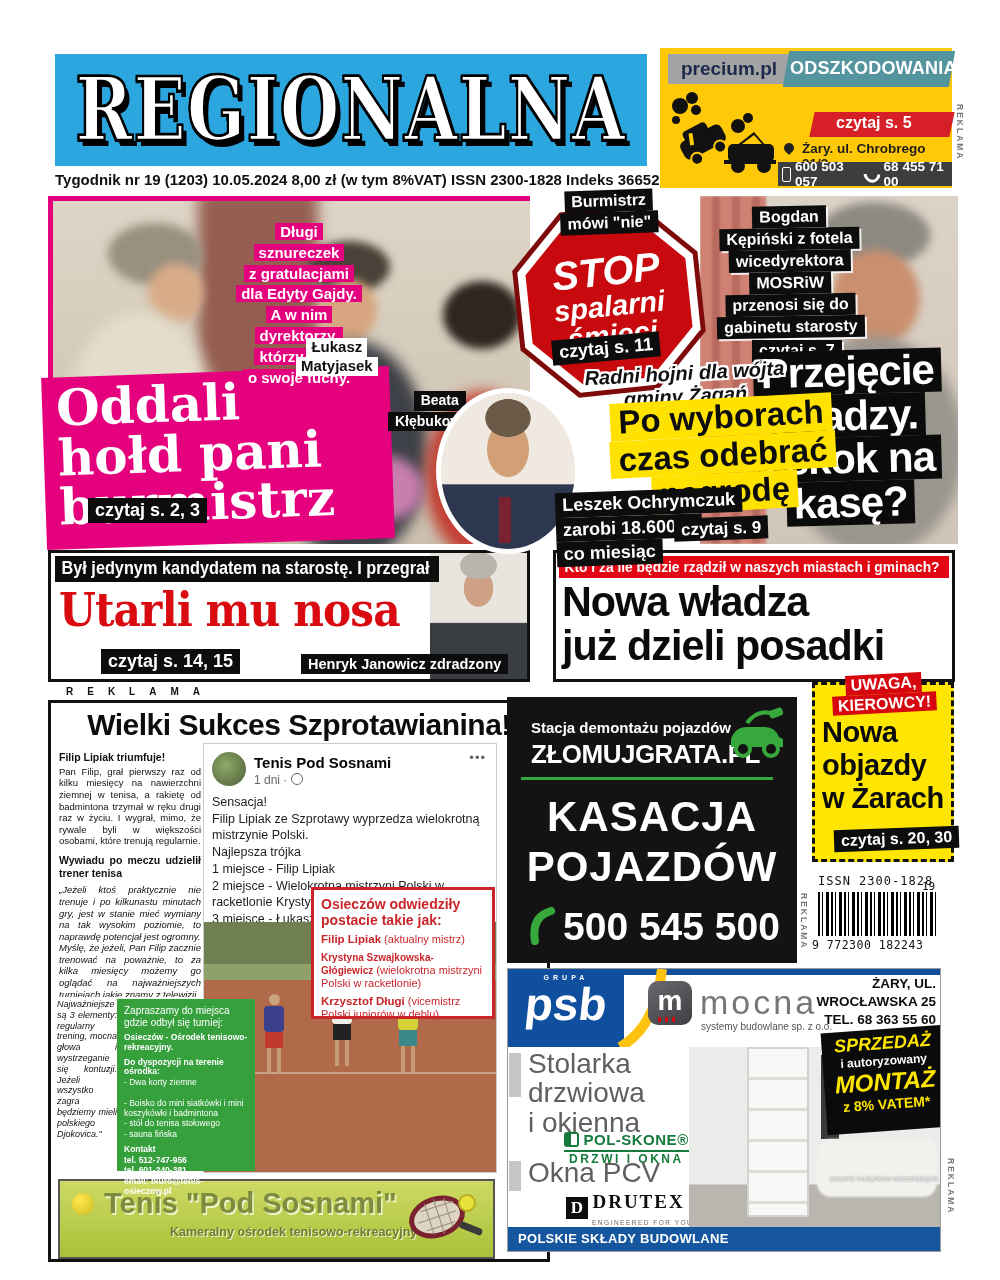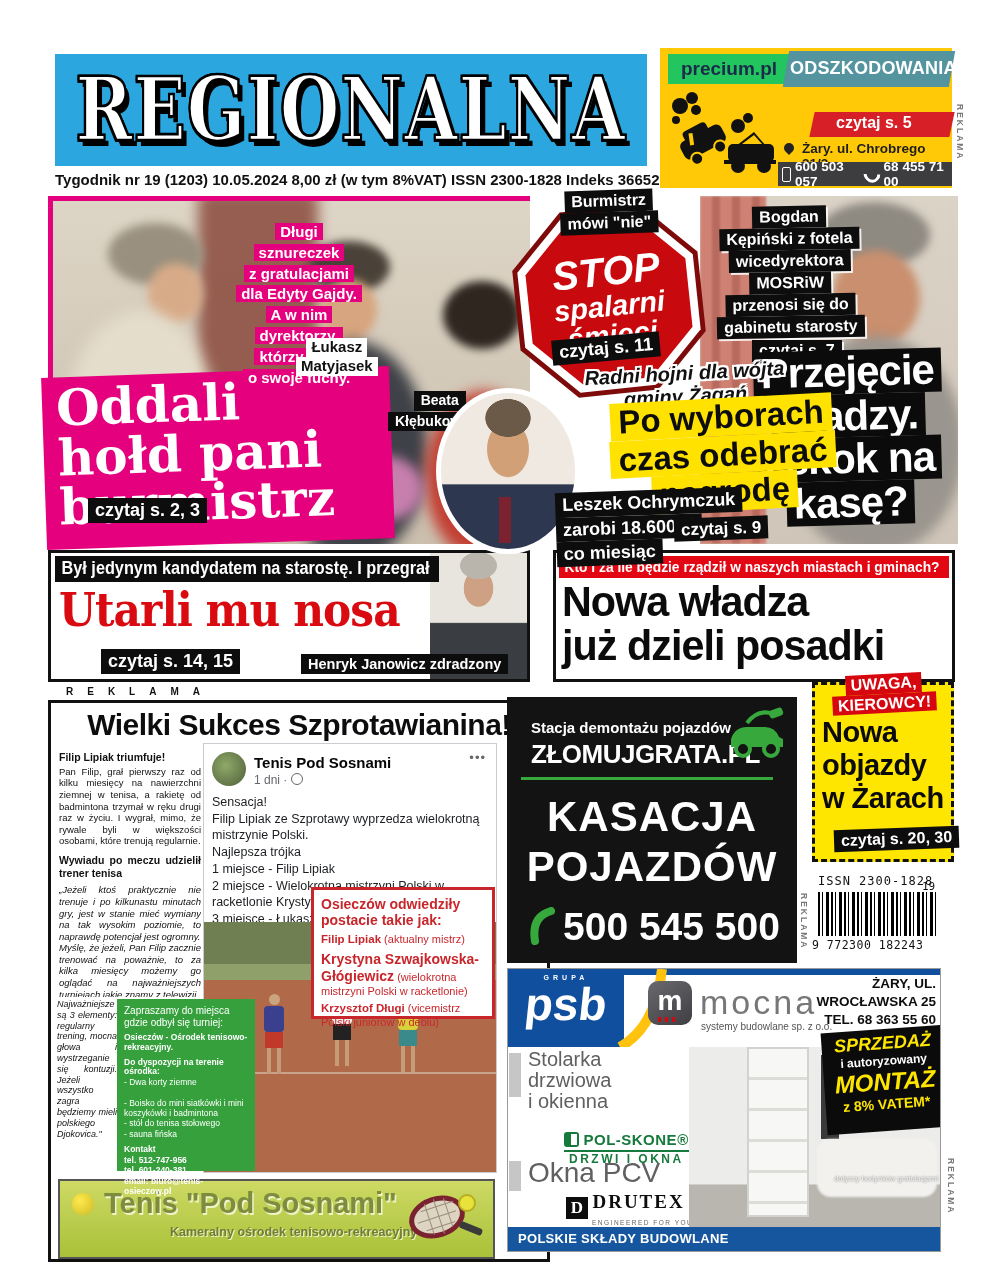--- a/index.html
+++ b/index.html
@@ -26,21 +26,21 @@
 <body>
 
 <div class="page">
 
   <div class="abs" style="left:55px;top:54px;width:592px;height:112px;background:#2BA6DF;display:flex;align-items:center;justify-content:center;">
     <div class="slab" style="font-size:66px;color:#fff;letter-spacing:1px;-webkit-text-stroke:2px #000;text-shadow:4px 4px 0 #000,-1px -1px 0 #000,1px -1px 0 #000,-1px 1px 0 #000;transform:scale(1.04,1.32);white-space:nowrap;">REGIONALNA</div>
   </div>
   <div class="abs" style="left:55px;top:171px;width:600px;font-size:15px;font-weight:bold;color:#111;white-space:nowrap;">Tygodnik nr 19 (1203) 10.05.2024 8,00 zł (w tym 8%VAT) ISSN 2300-1828 Indeks 36652812</div>
 
   <div class="abs" style="left:660px;top:48px;width:292px;height:140px;background:#FFC907;">
-    <div class="abs" style="left:8px;top:6px;width:122px;height:30px;background:#22c55e;color:#1b2a4a;font-weight:bold;font-size:19px;text-align:center;line-height:30px;">precium.pl</div>
+    <div class="abs" style="left:8px;top:6px;width:122px;height:30px;background:#a3a3a3;color:#1b2a4a;font-weight:bold;font-size:19px;text-align:center;line-height:30px;">precium.pl</div>
     <div class="abs" style="left:126px;top:3px;width:166px;height:36px;background:#53949E;transform:skewX(-10deg);"></div>
     <div class="abs" style="left:130px;top:10px;width:160px;text-align:center;color:#fff;font-weight:900;font-size:18px;letter-spacing:0.2px;">ODSZKODOWANIA</div>
     <div class="abs" style="left:152px;top:64px;width:140px;height:25px;background:#D61F26;transform:skewX(-12deg);"></div>
     <div class="abs" style="left:176px;top:66px;color:#fff;font-weight:900;font-size:16px;">czytaj s. 5</div>
     <div class="abs" style="left:124px;top:95px;width:10px;height:10px;background:#222;border-radius:50% 50% 50% 0;transform:rotate(-45deg);"></div>
     <div class="abs" style="left:142px;top:93px;font-size:13.5px;font-weight:bold;color:#1d1d1d;">Żary. ul. Chrobrego 31/2</div>
     <div class="abs" style="left:118px;top:114px;width:174px;height:24px;background:#3D3D3F;color:#fff;display:flex;align-items:center;gap:4px;padding-left:4px;box-sizing:border-box;">
       <span style="width:8px;height:13px;border:1.5px solid #fff;border-radius:2px;display:inline-block;"></span>
       <span style="font-weight:bold;font-size:13.5px;">600 503 057</span>
       <span style="width:11px;height:11px;border:3px solid #fff;border-color:transparent transparent #fff #fff;border-radius:50%;transform:rotate(-45deg);display:inline-block;"></span>
@@ -269,21 +269,21 @@
         </div>
       </div>
     </div>
 
     <div class="abs" style="left:260px;top:184px;width:184px;height:132px;background:#fff;border:3px solid #C9262C;box-sizing:border-box;padding:6px 7px;color:#C9262C;z-index:6;">
       <div style="font-weight:bold;font-size:14px;line-height:1.15;margin-bottom:5px;">Osieczów odwiedziły postacie takie jak:</div>
       <div style="font-size:11px;line-height:1.2;margin-bottom:4px;">
         <span style="font-weight:bold;font-size:11.5px;">Filip Lipiak</span><span> (aktualny mistrz)</span>
       </div>
       <div style="font-size:11px;line-height:1.2;margin-bottom:4px;">
-        <span style="font-weight:bold;font-size:14px;">Krystyna Szwajkowska-Głógiewicz</span><span> (wielokrotna mistrzyni Polski w racketlonie)</span>
+        <span style="font-weight:bold;font-size:10px;">Krystyna Szwajkowska-Głógiewicz</span><span> (wielokrotna mistrzyni Polski w racketlonie)</span>
       </div>
       <div style="font-size:11px;line-height:1.2;">
         <span style="font-weight:bold;font-size:11.5px;">Krzysztof Długi</span><span> (vicemistrz Polski juniorów w deblu)</span>
       </div>
     </div>
 
     <div class="abs gb" style="left:66px;top:296px;width:138px;height:172px;background:#35A03C;color:#fff;box-sizing:border-box;padding:6px 7px;font-size:8.5px;line-height:1.15;z-index:6;">
       <p style="font-weight:normal;font-size:10px;">Zapraszamy do miejsca gdzie odbył się turniej:</p>
       <p style="font-weight:bold;">Osieczów - Ośrodek tenisowo-rekreacyjny.</p>
       <p style="font-weight:bold;margin-bottom:1px;">Do dyspozycji na terenie ośrodka:</p>
@@ -369,21 +369,21 @@
     </div>
     <div class="abs" style="left:192px;top:14px;font-size:34px;color:#77777a;letter-spacing:3px;">mocna</div>
     <div class="abs" style="left:193px;top:52px;font-size:10px;color:#555;">systemy budowlane sp. z o.o.</div>
     <div class="abs" style="left:262px;top:6px;width:166px;text-align:right;font-weight:800;font-size:13.5px;color:#0d0d0d;line-height:1.35;">
       <div>ŻARY, UL. WROCŁAWSKA 25</div>
       <div>TEL. 68 363 55 60</div>
       <div>www.e-marco.pl</div>
     </div>
 
     <div class="abs" style="left:1px;top:84px;width:12px;height:44px;background:#c6c6c6;"></div>
-    <div class="abs" style="left:20px;top:80px;font-size:20px;color:#606062;line-height:1.05;">
+    <div class="abs" style="left:20px;top:80px;font-size:28px;color:#606062;line-height:1.05;">
       <div>Stolarka</div>
       <div>drzwiowa</div>
       <div>i okienna</div>
     </div>
     <div class="abs" style="left:56px;top:162px;white-space:nowrap;">
       <span style="display:inline-block;width:15px;height:15px;background:#157A3B;border-radius:3px;vertical-align:-2px;position:relative;">
         <span style="position:absolute;right:2px;top:2px;width:6px;height:11px;background:#fff;"></span>
       </span>
       <span style="font-weight:bold;font-size:15px;color:#157A3B;letter-spacing:0.5px;">POL-SKONE®</span>
       <div style="border-top:2px solid #157A3B;margin-top:1px;font-size:12px;color:#157A3B;letter-spacing:2.5px;text-align:center;font-weight:bold;">DRZWI I OKNA</div>
@@ -394,21 +394,21 @@
       <span style="display:inline-block;width:22px;height:22px;background:#0d0d0d;color:#fff;font-weight:bold;font-size:17px;text-align:center;line-height:22px;vertical-align:-5px;font-family:'Liberation Serif',serif;">D</span>
       <span style="font-family:'Liberation Serif',serif;font-weight:bold;font-size:19px;color:#0d0d0d;letter-spacing:2px;">DRUTEX</span>
       <div style="font-size:6.5px;color:#666;letter-spacing:1.5px;margin-left:26px;">ENGINEERED FOR YOU</div>
     </div>
 
     <div class="photo" style="left:181px;top:78px;width:253px;height:182px;background:linear-gradient(180deg,#ececea 0 75%,#b9b6b0 76%);">
       <div class="abs" style="left:58px;top:0;width:62px;height:170px;background:repeating-linear-gradient(180deg,#f7f7f5 0 28px,#dcdcd8 28px 31px);border:2px solid #d2d2ce;box-sizing:border-box;"></div>
       <div class="abs" style="left:132px;top:8px;width:18px;height:84px;background:#3a3a3a;"></div>
       <div class="blob" style="left:196px;top:-6px;width:60px;height:76px;background:#49523a;filter:blur(5px);"></div>
       <div class="blob" style="left:128px;top:92px;width:120px;height:58px;background:#f2f1ee;border-radius:14px;filter:blur(1px);"></div>
-      <div class="abs" style="right:4px;bottom:46px;font-size:7.5px;color:#f4f4f4;text-shadow:0 0 2px #555;">dotyczy budynków gratulacjami</div>
+      <div class="abs" style="right:4px;bottom:46px;font-size:7.5px;color:#f4f4f4;text-shadow:0 0 2px #555;">zacznie budynków mieszkalnych</div>
     </div>
 
     <div class="abs" style="left:316px;top:60px;width:122px;height:102px;background:#0b0b0b;transform:rotate(-4deg);z-index:5;text-align:center;padding-top:4px;box-sizing:border-box;">
       <div style="color:#FFE600;font-weight:900;font-size:18px;font-style:italic;">SPRZEDAŻ</div>
       <div style="color:#fff;font-weight:bold;font-size:12px;">i autoryzowany</div>
       <div style="color:#FFE600;font-weight:900;font-size:24px;font-style:italic;">MONTAŻ</div>
       <div style="color:#FFE600;font-weight:900;font-size:14px;">z 8% VATEM*</div>
     </div>
 
     <div class="abs" style="left:0;top:258px;width:434px;height:25px;background:#15569F;color:#fff;font-weight:bold;font-size:13px;padding:4px 0 0 10px;box-sizing:border-box;letter-spacing:0.3px;">

